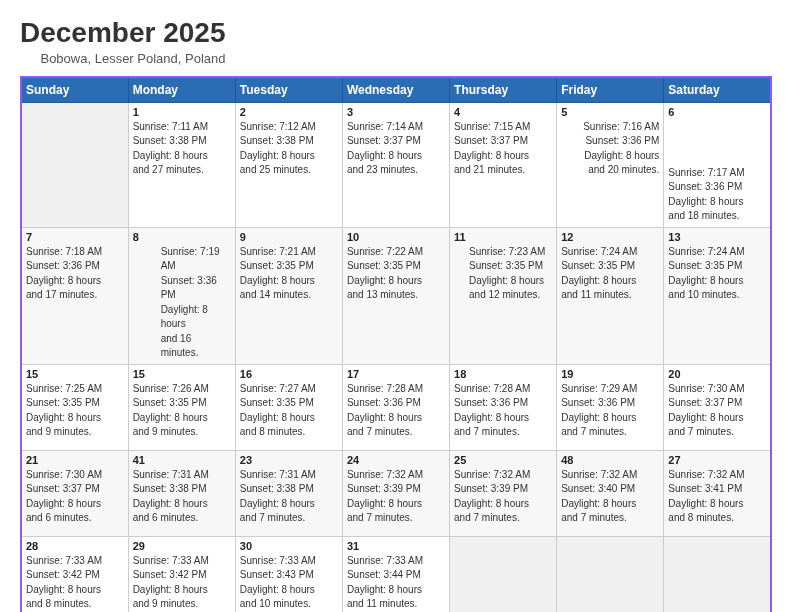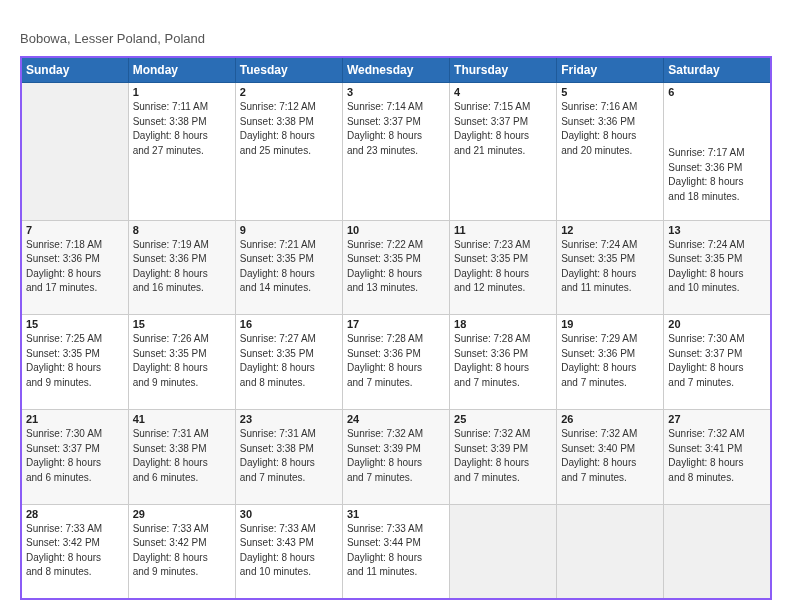--- a/index.html
+++ b/index.html
@@ -44,21 +44,21 @@
     }
     .month-title {
       font-size: 28px;
       font-weight: bold;
       color: #333;
       line-height: 1.1;
     }
     .location {
       font-size: 13px;
       color: #555;
-      margin-top: 13px;
+      margin-top: 2px;
     }
     .calendar {
       flex: 1;
       border: 2px solid #8b5cf6;
       border-collapse: collapse;
       width: 100%;
       table-layout: fixed;
     }
     .calendar th {
       background: #2a6db5;
@@ -96,20 +96,21 @@
     .empty-td {
       background: #f0f0f0 !important;
     }
   </style>
 </head>
 <body>
 
 <div class="page">
   <div class="header">
     <div class="title-block">
+      <div class="month-title">December 2025</div>
       <div class="location">Bobowa, Lesser Poland, Poland</div>
     </div>
   </div>
 
   <table class="calendar">
     <thead>
       <tr>
       <th>Sunday</th>
           <th>Monday</th>
           <th>Tuesday</th>
@@ -145,21 +146,21 @@
           </td>
           <td>
             <span class="day-num">4</span>
             <div class="day-info" style="white-space: pre-line;">Sunrise: 7:15 AM
 Sunset: 3:37 PM
 Daylight: 8 hours
 and 21 minutes.</div>
           </td>
           <td>
             <span class="day-num">5</span>
-            <div class="day-info" style="white-space: pre-line;">Sunrise: 7:16 AM
+            <div class="day-info" style="white-space: pre-line; text-align: right;">Sunrise: 7:16 AM
 Sunset: 3:36 PM
 Daylight: 8 hours
 and 20 minutes.</div>
           </td>
           <td>
             <span class="day-num">6</span>
             <div class="day-info" style="white-space: pre-line; margin-top: 48px;">Sunrise: 7:17 AM
 Sunset: 3:36 PM
 Daylight: 8 hours
 and 18 minutes.</div>
@@ -168,42 +169,42 @@
         <tr>
           <td>
             <span class="day-num">7</span>
             <div class="day-info" style="white-space: pre-line;">Sunrise: 7:18 AM
 Sunset: 3:36 PM
 Daylight: 8 hours
 and 17 minutes.</div>
           </td>
           <td>
             <span class="day-num">8</span>
-            <div class="day-info" style="white-space: pre-line;">Sunrise: 7:19 AM
+            <div class="day-info" style="white-space: pre-line; margin-left: 28px;">Sunrise: 7:19 AM
 Sunset: 3:36 PM
 Daylight: 8 hours
 and 16 minutes.</div>
           </td>
           <td>
             <span class="day-num">9</span>
             <div class="day-info" style="white-space: pre-line;">Sunrise: 7:21 AM
 Sunset: 3:35 PM
 Daylight: 8 hours
 and 14 minutes.</div>
           </td>
           <td>
             <span class="day-num">10</span>
             <div class="day-info" style="white-space: pre-line;">Sunrise: 7:22 AM
 Sunset: 3:35 PM
 Daylight: 8 hours
 and 13 minutes.</div>
           </td>
           <td>
             <span class="day-num">11</span>
-            <div class="day-info" style="white-space: pre-line;">Sunrise: 7:23 AM
+            <div class="day-info" style="white-space: pre-line; margin-left: 15px;">Sunrise: 7:23 AM
 Sunset: 3:35 PM
 Daylight: 8 hours
 and 12 minutes.</div>
           </td>
           <td>
             <span class="day-num">12</span>
             <div class="day-info" style="white-space: pre-line;">Sunrise: 7:24 AM
 Sunset: 3:35 PM
 Daylight: 8 hours
 and 11 minutes.</div>
@@ -297,21 +298,21 @@
 and 7 minutes.</div>
           </td>
           <td>
             <span class="day-num">25</span>
             <div class="day-info" style="white-space: pre-line;">Sunrise: 7:32 AM
 Sunset: 3:39 PM
 Daylight: 8 hours
 and 7 minutes.</div>
           </td>
           <td>
-            <span class="day-num">26</span>
+            <span class="day-num">48</span>
             <div class="day-info" style="white-space: pre-line;">Sunrise: 7:32 AM
 Sunset: 3:40 PM
 Daylight: 8 hours
 and 7 minutes.</div>
           </td>
           <td>
             <span class="day-num">27</span>
             <div class="day-info" style="white-space: pre-line;">Sunrise: 7:32 AM
 Sunset: 3:41 PM
 Daylight: 8 hours

